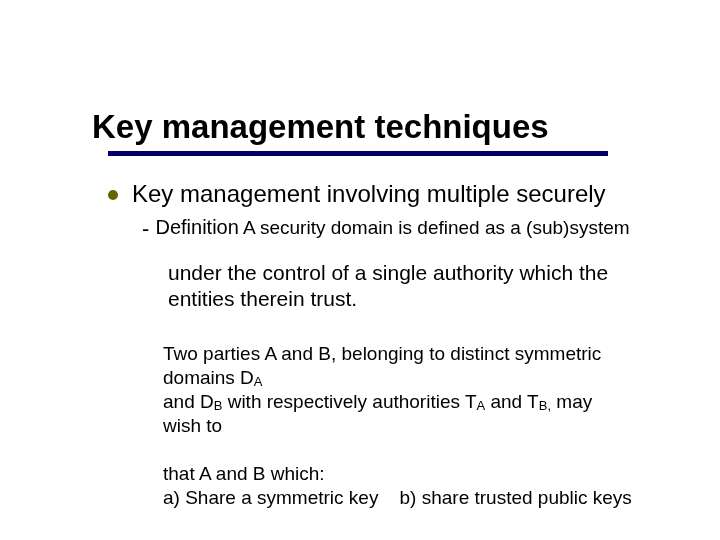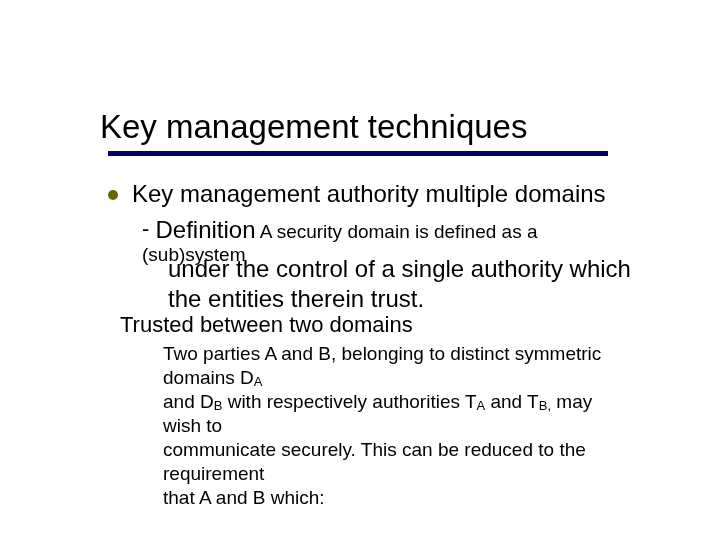--- a/index.html
+++ b/index.html
@@ -1,46 +1,46 @@
 <!DOCTYPE html>
 <html><head>
 <meta charset="utf-8">
 <style>
   html,body{margin:0;padding:0;width:720px;height:540px;background:#fff;font-family:Arial,Helvetica,sans-serif;color:#000}
   .slide{position:relative;width:720px;height:540px;overflow:hidden}
-  .title{position:absolute;left:100px;top:108px;font-size:33px;font-weight:normal;color:#000}
+  .title{position:absolute;left:92px;top:108px;font-size:33px;font-weight:bold;color:#000}
   .title-underline{position:absolute;left:108px;top:151px;width:500px;height:5px;background:#000066}
   .bullet-dot{position:absolute;left:108px;top:190px;width:10px;height:10px;border-radius:50%;background:#666600}
   .bullet-text{position:absolute;left:132px;top:180px;font-size:24px;color:#000}
   .dash-row{position:absolute;left:142px;top:216px;width:490px}
   .dash-mark{display:inline-block;font-size:22px;vertical-align:top}
-  .def-word{font-size:24px}
+  .def-word{font-size:20px}
   .def-body{font-size:19px}
-  .def-cont{position:absolute;left:168px;top:254px;width:464px;font-size:24px;line-height:1.25}
+  .def-cont{position:absolute;left:168px;top:260px;width:464px;font-size:21px;line-height:1.25}
   .trusted{position:absolute;left:120px;top:312px;font-size:22px}
   .para{position:absolute;left:163px;top:342px;width:470px;font-size:19px;line-height:1.25}
   .sub{font-size:13px;vertical-align:-2px}
 </style>
 </head>
 <body>
 <div class="slide">
 
   <div class="title">Key management techniques</div>
   <div class="title-underline"></div>
 
   <div class="bullet-dot"></div>
-  <div class="bullet-text">Key management authority multiple domains</div>
+  <div class="bullet-text">Key management involving multiple securely</div>
 
   <div class="dash-row">
     <span class="dash-mark">-&nbsp;</span><span class="def-word">Definition</span><span class="def-body"> A security domain is defined as a (sub)system</span>
   </div>
   <div class="def-cont">under the control of a single authority which the entities therein trust.</div>
 
-  <div class="trusted">Trusted between two domains</div>
 
   <div class="para">
     <span>Two parties A and B, belonging to distinct symmetric domains D</span><span class="sub">A</span><br>
     <span>and D</span><span class="sub">B</span><span> with respectively authorities T</span><span class="sub">A</span><span> and T</span><span class="sub">B,</span><span> may wish to</span><br>
-    <span>communicate securely. This can be reduced to the requirement</span><br>
+    <br>
     <span>that A and B which:</span><br>
+    <span>a) Share a symmetric key&nbsp;&nbsp;&nbsp;&nbsp;b) share trusted public keys</span>
   </div>
 
 </div>
 
 </body></html>

